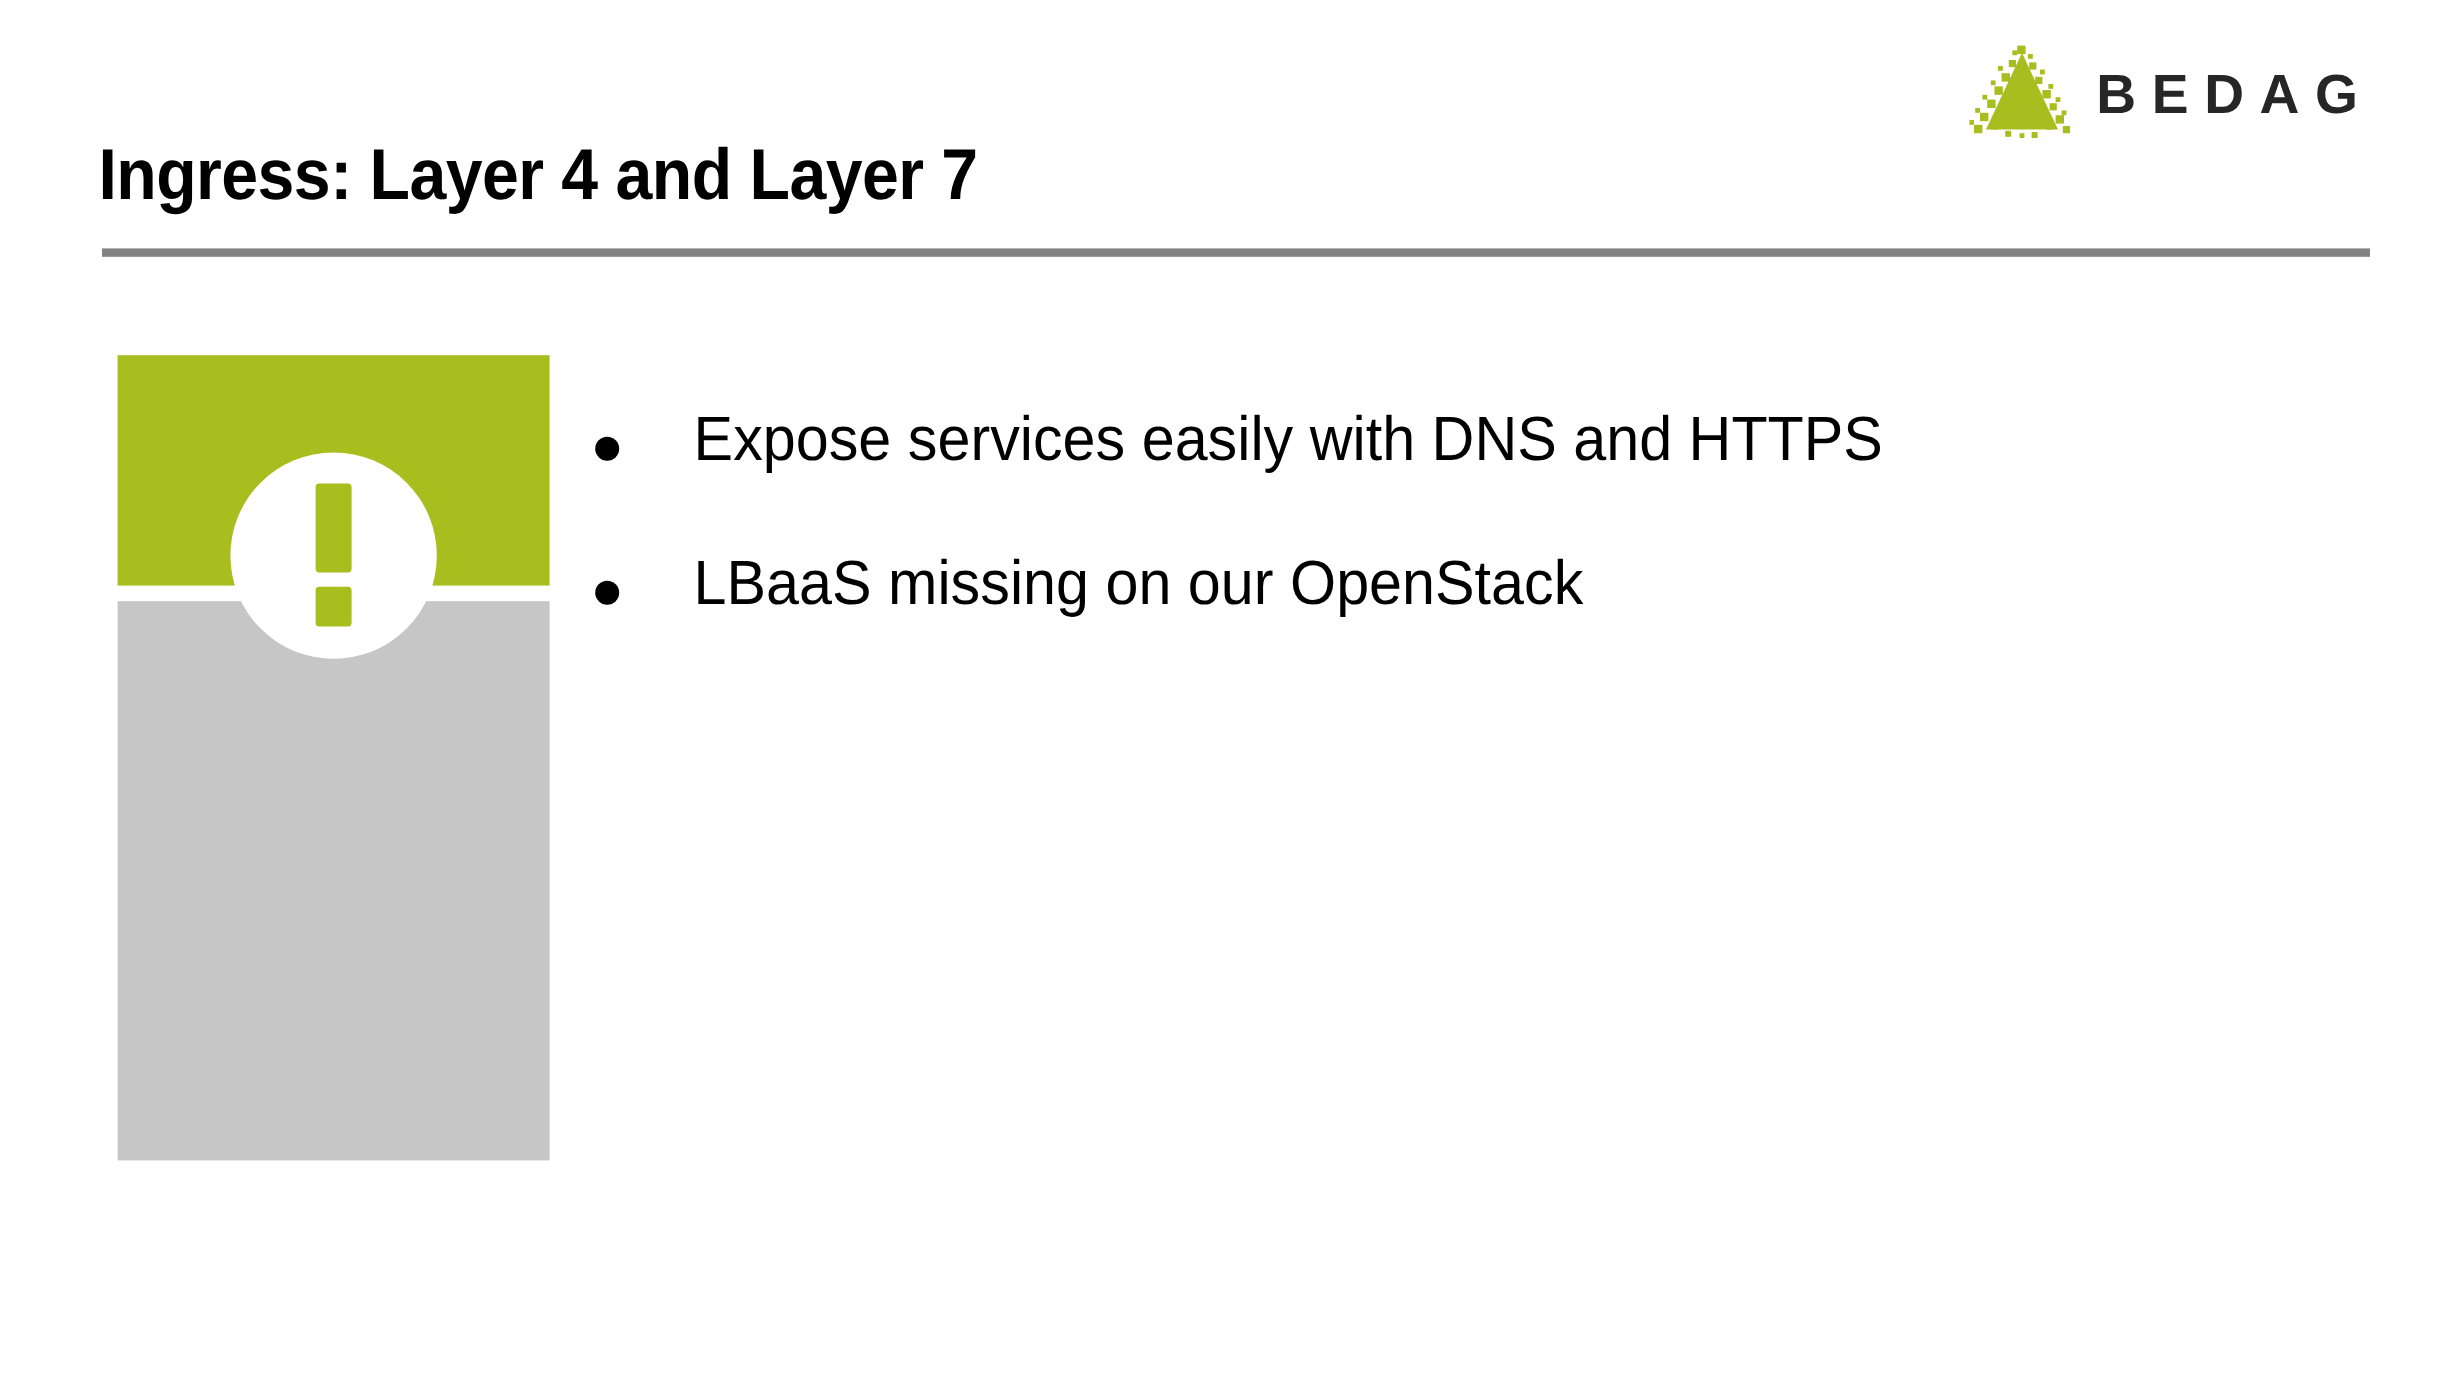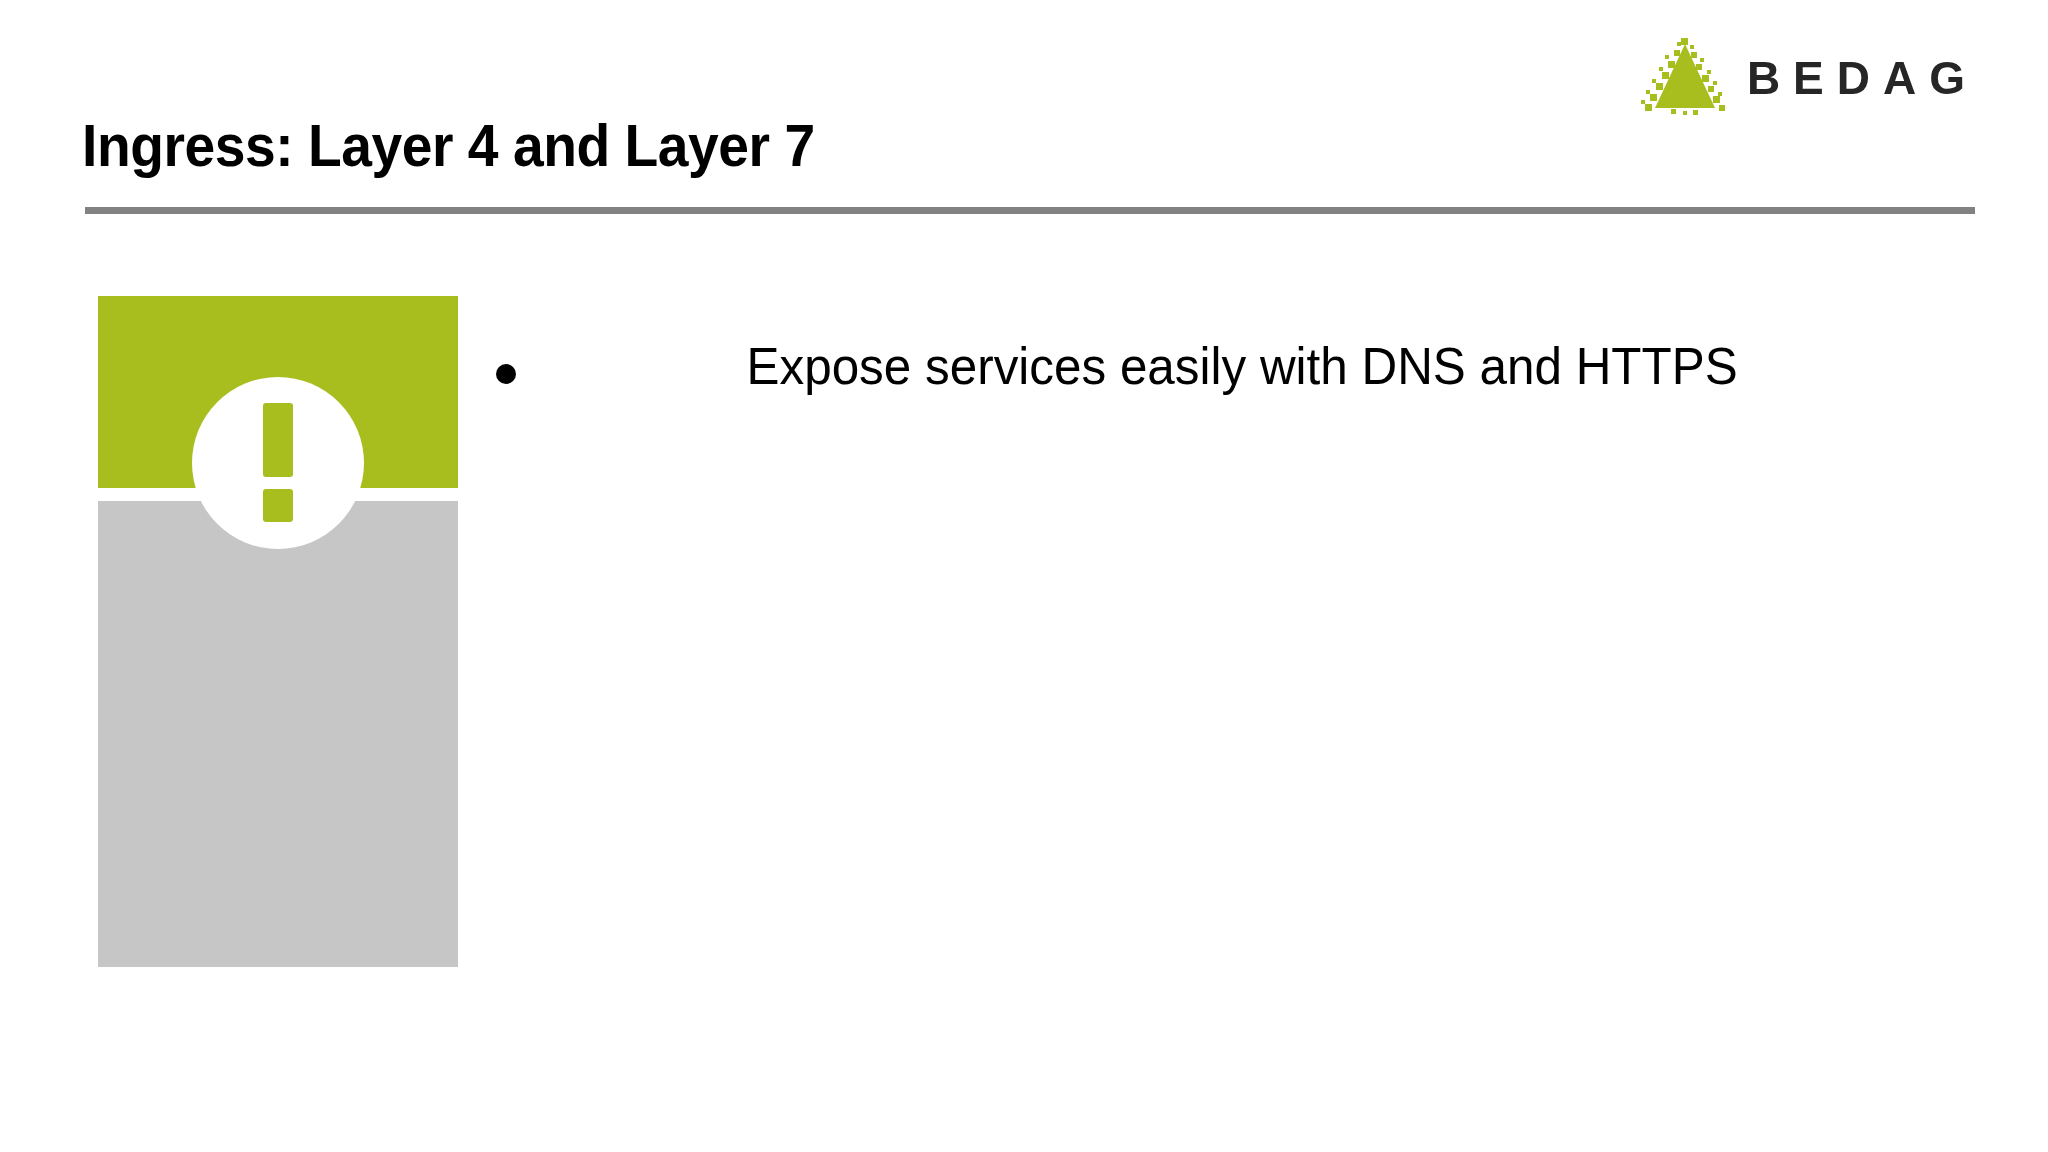--- a/index.html
+++ b/index.html
@@ -122,21 +122,20 @@
   .bullets {
     position: absolute;
     left: 496px;
     top: 340px;
     width: 1480px;
   }
   .bullet-row {
     display: flex;
     align-items: flex-start;
     height: 120px;
-    text-align: center;
   }
   .bullet-dot {
     flex: 0 0 auto;
     width: 20px;
     height: 20px;
     border-radius: 50%;
     background: #000000;
     margin-top: 24px;
     margin-right: 62px;
   }
@@ -208,18 +207,22 @@
   </div>
 
   <div class="bullets">
 
     <div class="bullet-row">
       <span class="bullet-dot"></span>
       <span class="bullet-text">Expose services easily with DNS and HTTPS</span>
     </div>
 
 
+    <div class="bullet-row">
+      <span class="bullet-dot"></span>
+      <span class="bullet-text">LBaaS missing on our OpenStack</span>
+    </div>
 
 
 
   </div>
 
 </div>
 
 </body></html>

